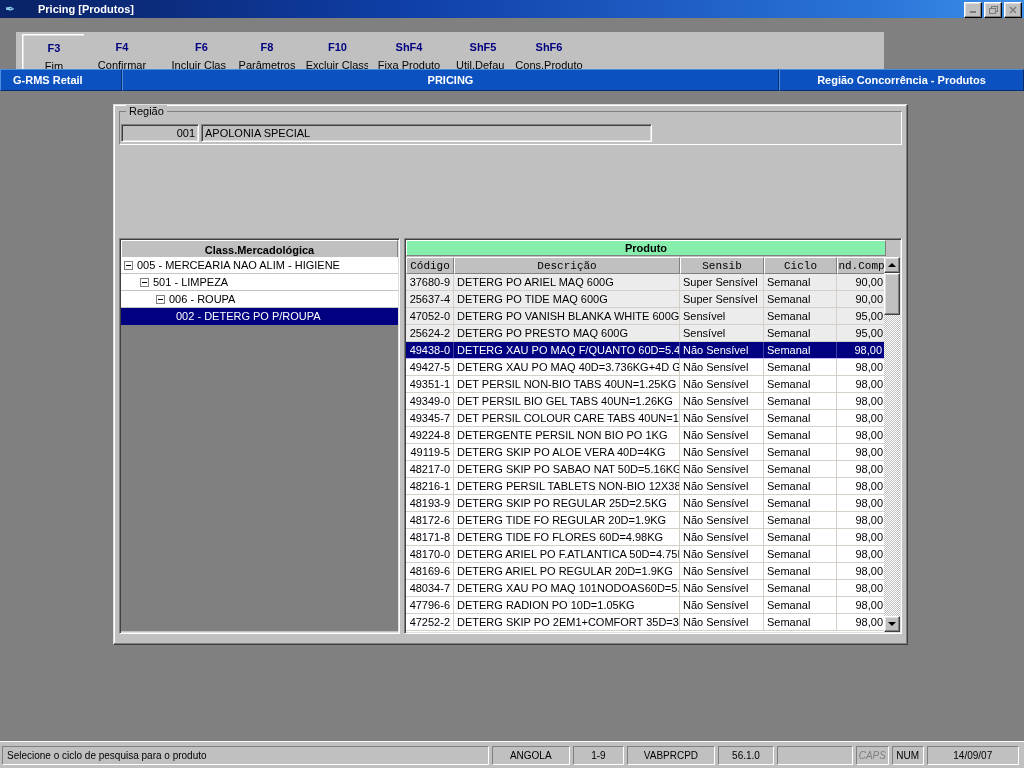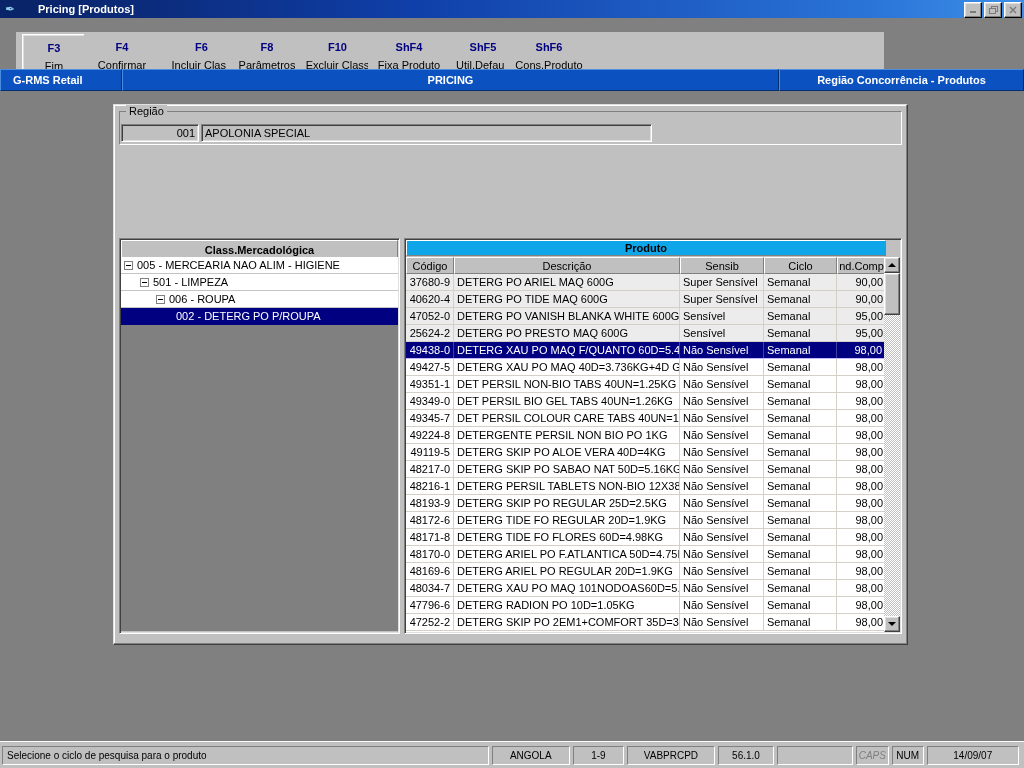--- a/index.html
+++ b/index.html
@@ -268,33 +268,34 @@
     background: #c0c0c0;
     border: 1px solid;
     border-color: #808080 #ffffff #ffffff #808080;
     box-shadow: inset 1px 1px 0 #404040, inset -1px -1px 0 #dfdfdf;
     box-sizing: border-box;
   }
   .grid-title {
     position: absolute;
     left: 1px; top: 1px;
     width: 480px; height: 16px;
-    background: #0ea5e9;
+    background: #86efac;
     border: 1px solid;
     border-color: #ffffff #808080 #808080 #ffffff;
     box-sizing: border-box;
     display: flex; align-items: center; justify-content: center;
     font-weight: bold;
     font-size: 11px;
   }
   .grid-header {
     position: absolute;
     left: 1px; top: 18px;
     width: 480px; height: 30px;
     display: flex;
+    font-family: Liberation Mono, monospace;
   }
   .gh-cell {
     background: #c0c0c0;
     border: 1px solid;
     border-color: #ffffff #808080 #808080 #ffffff;
     box-sizing: border-box;
     display: flex; align-items: center; justify-content: center;
     font-size: 11px;
     height: 17px;
     overflow: hidden;
@@ -523,21 +524,21 @@
         </div>
       <div class="grid-body" id="grid-body">
           <div class="grow alt">
             <div class="gc gc-code">37680-9</div>
             <div class="gc gc-desc">DETERG PO ARIEL MAQ 600G</div>
             <div class="gc gc-sens">Super Sensível</div>
             <div class="gc gc-cicl">Semanal</div>
             <div class="gc gc-comp">90,00</div>
           </div>
           <div class="grow alt">
-            <div class="gc gc-code">40620-4</div>
+            <div class="gc gc-code">25637-4</div>
             <div class="gc gc-desc">DETERG PO TIDE MAQ 600G</div>
             <div class="gc gc-sens">Super Sensível</div>
             <div class="gc gc-cicl">Semanal</div>
             <div class="gc gc-comp">90,00</div>
           </div>
           <div class="grow alt">
             <div class="gc gc-code">47052-0</div>
             <div class="gc gc-desc">DETERG PO VANISH BLANKA WHITE 600G</div>
             <div class="gc gc-sens">Sensível</div>
             <div class="gc gc-cicl">Semanal</div>

